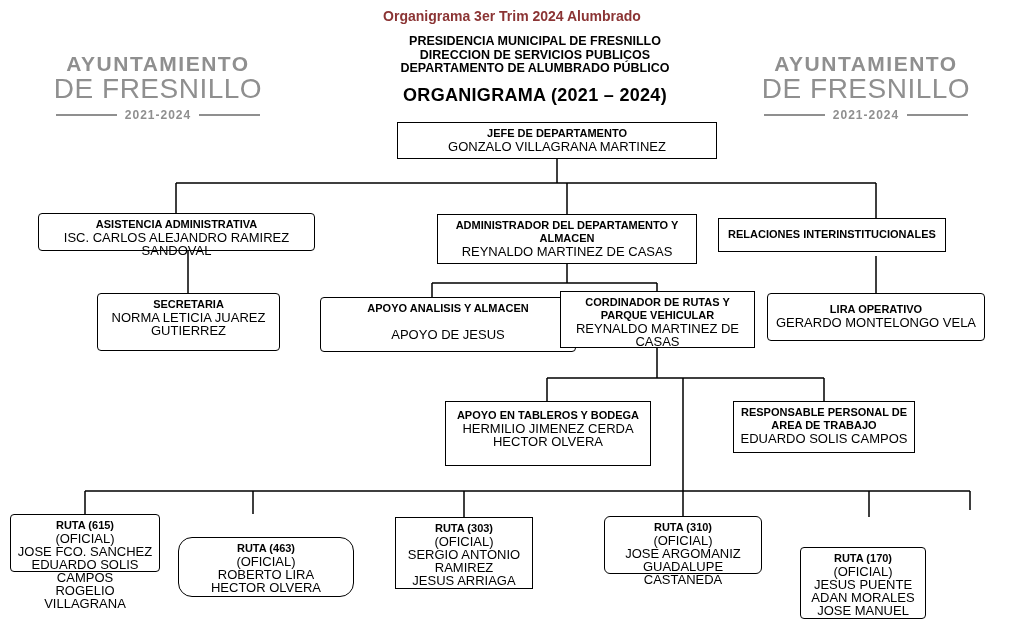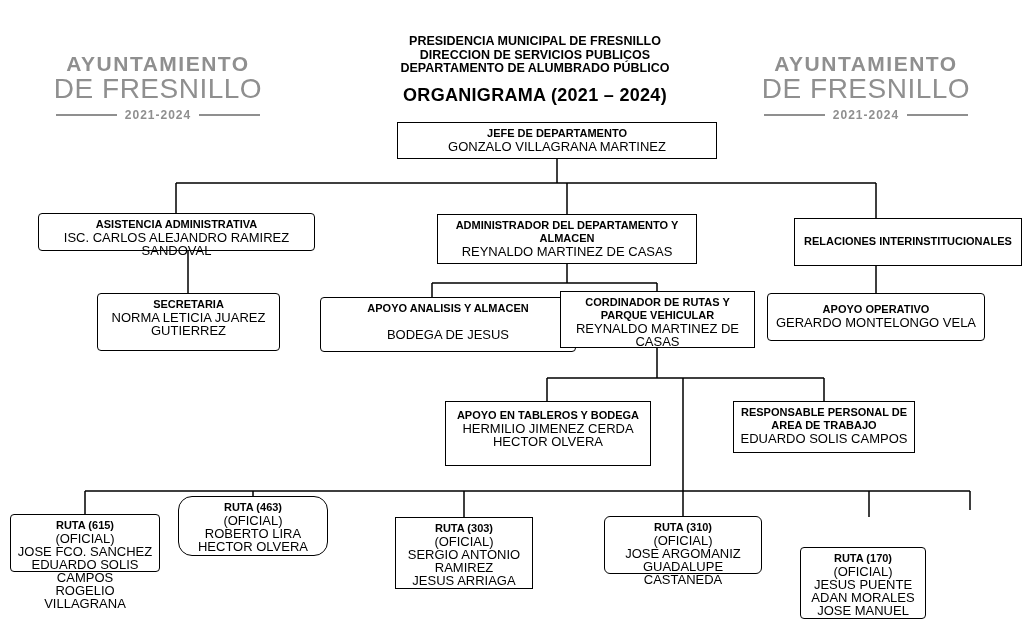--- a/index.html
+++ b/index.html
@@ -46,20 +46,21 @@
 
   <svg class="connectors" viewBox="0 0 1024 622">
     <path d="M557 159 V183 M176 183 H876 M176 183 V213 M567 183 V214 M876 183 V218
          M188 251 V293
          M567 264 V283 M432 283 H657 M432 283 V297 M657 283 V291
          M876 256 V293
          M657 348 V378 M547 378 H824 M547 378 V401 M824 378 V401 M683 378 V491
          M85 491 H970 M85 491 V514 M253 491 V514 M464 491 V517 M683 491 V516 M869 491 V517 M970 491 V510" fill="none" stroke="#000" stroke-width="1.5"></path>
   </svg>
 
+  <div class="page-title">Organigrama 3er Trim 2024 Alumbrado</div>
 
   <div class="header">
     <div class="hline">PRESIDENCIA MUNICIPAL DE FRESNILLO</div>
     <div class="hline">DIRECCION DE SERVICIOS PUBLICOS</div>
     <div class="hline">DEPARTAMENTO DE ALUMBRADO PÚBLICO</div>
     <div class="main-title">ORGANIGRAMA (2021 – 2024)</div>
   </div>
 
   <div class="logo left">
     <div class="logo-1">AYUNTAMIENTO</div>
@@ -90,45 +91,45 @@
     <div class="t">ASISTENCIA ADMINISTRATIVA</div>
     <div class="b">ISC. CARLOS ALEJANDRO RAMIREZ SANDOVAL</div>
   </div>
 
   <div class="box" style="left:437px;top:214px;width:260px;height:50px">
     <div class="t">ADMINISTRADOR DEL DEPARTAMENTO Y
 ALMACEN</div>
     <div class="b">REYNALDO MARTINEZ DE CASAS</div>
   </div>
 
-  <div class="box vc" style="left:794px;top:218px;width:228px;height:48px">
+  <div class="box vc" style="left:718px;top:218px;width:228px;height:34px">
     <div class="t">RELACIONES INTERINSTITUCIONALES</div>
     <div class="b"></div>
   </div>
 
   <div class="box r10" style="left:97px;top:293px;width:183px;height:58px">
     <div class="t">SECRETARIA</div>
     <div class="b">NORMA LETICIA JUAREZ
 GUTIERREZ</div>
   </div>
 
   <div class="box r10" style="left:320px;top:297px;width:256px;height:55px">
     <div class="t">APOYO ANALISIS Y ALMACEN</div>
     <div class="b">
-BODEGA DE JESUS</div>
+APOYO DE JESUS</div>
   </div>
 
   <div class="box" style="left:560px;top:291px;width:195px;height:57px">
     <div class="t">CORDINADOR DE RUTAS Y
 PARQUE VEHICULAR</div>
     <div class="b">REYNALDO MARTINEZ DE CASAS</div>
   </div>
 
   <div class="box r10 vc" style="left:767px;top:293px;width:218px;height:48px">
-    <div class="t">APOYO OPERATIVO</div>
+    <div class="t">LIRA OPERATIVO</div>
     <div class="b">GERARDO MONTELONGO VELA</div>
   </div>
 
   <div class="box" style="left:445px;top:401px;width:206px;height:65px;padding-top:7px">
     <div class="t">APOYO EN TABLEROS Y BODEGA</div>
     <div class="b">HERMILIO JIMENEZ CERDA
 HECTOR OLVERA</div>
   </div>
 
   <div class="box" style="left:733px;top:401px;width:182px;height:52px">
@@ -138,21 +139,21 @@
   </div>
 
   <div class="box r10" style="left:10px;top:514px;width:150px;height:58px">
     <div class="t">RUTA (615)</div>
     <div class="b">(OFICIAL)
 JOSE FCO. SANCHEZ
 EDUARDO SOLIS CAMPOS
 ROGELIO VILLAGRANA</div>
   </div>
 
-  <div class="box r14" style="left:178px;top:496px;width:150px;height:60px">
+  <div class="box r14" style="left:178px;top:537px;width:176px;height:60px">
     <div class="t">RUTA (463)</div>
     <div class="b">(OFICIAL)
 ROBERTO LIRA
 HECTOR OLVERA</div>
   </div>
 
   <div class="box" style="left:395px;top:517px;width:138px;height:72px">
     <div class="t">RUTA (303)</div>
     <div class="b">(OFICIAL)
 SERGIO ANTONIO

